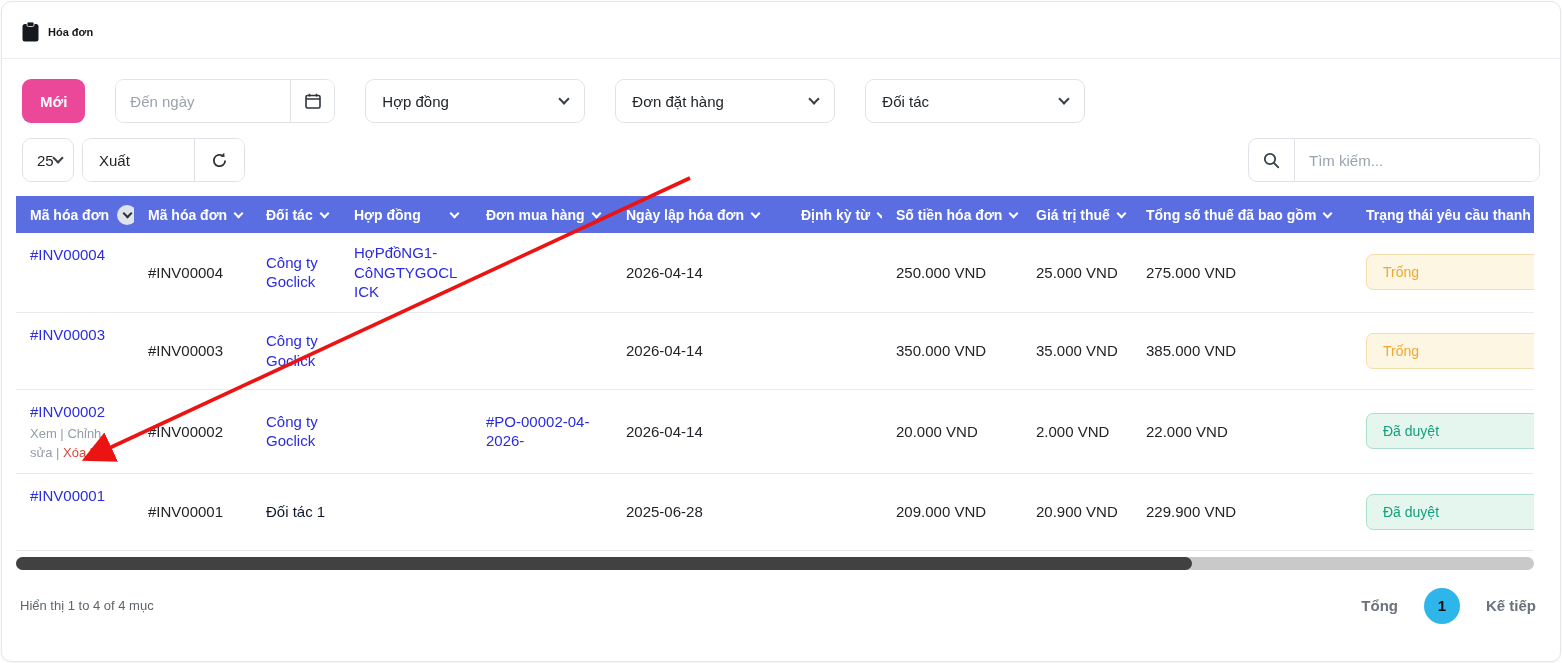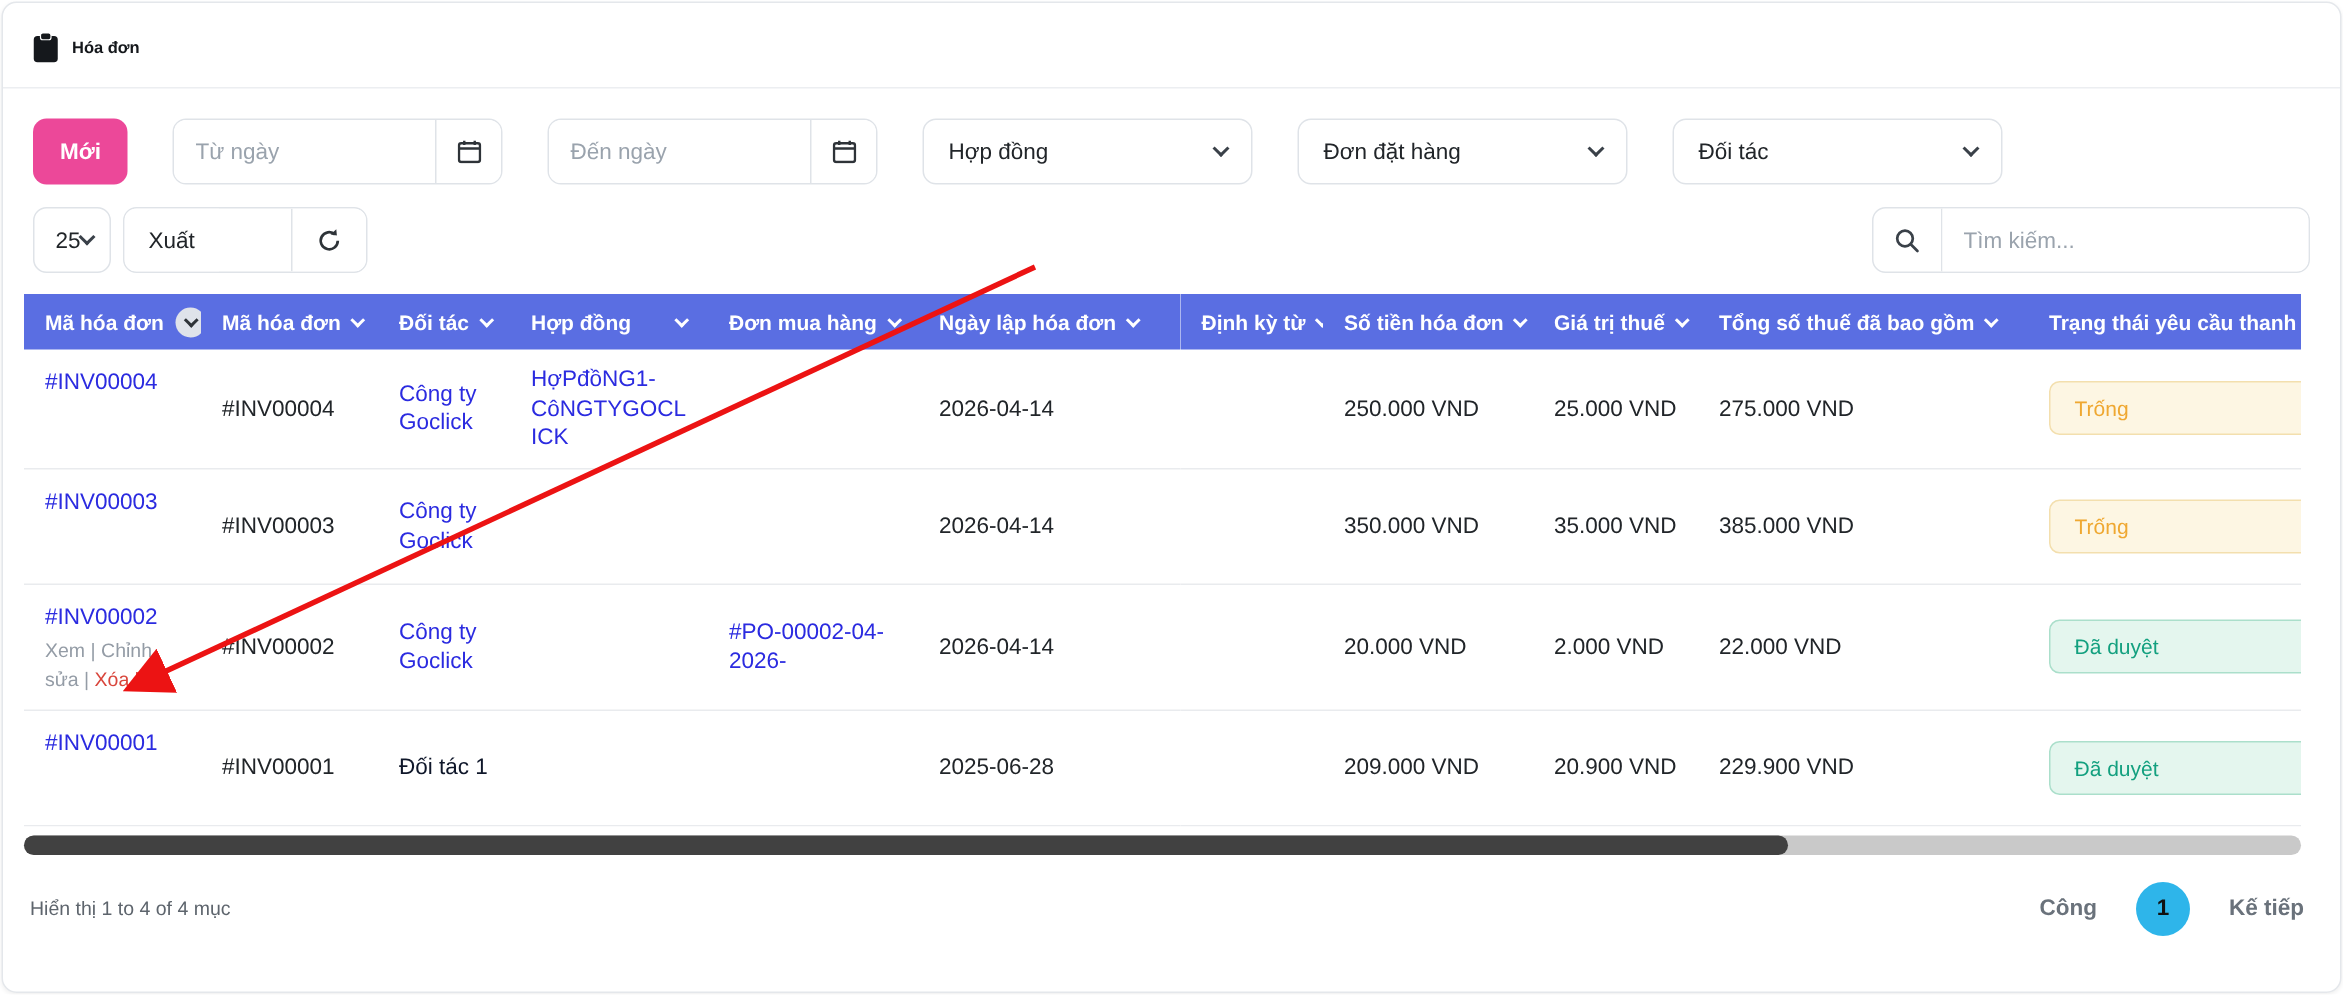--- a/index.html
+++ b/index.html
@@ -83,31 +83,20 @@
         <rect x="0.5" y="2" width="16" height="17.5" rx="2.5" fill="#15181c"></rect>
         <rect x="5" y="0" width="7" height="4.5" rx="1.5" fill="#15181c" stroke="#fff" stroke-width="0.8"></rect>
       </svg>
     </span>
     <span class="title">Hóa đơn</span>
   </div>
 
   <div class="filters">
     <button class="btn-new" style="background:#ec4899">Mới</button>
 
-    <div class="group date-group">
-      <input type="text" placeholder="Từ ngày" style="">
-      <span class="addon">
-        <svg class="icon-svg" width="16" height="16" viewBox="0 0 16 16">
-            <rect x="1" y="2.5" width="14" height="12.5" rx="1.5" fill="none" stroke="#2e3338" stroke-width="1.6"></rect>
-            <line x1="1" y1="6" x2="15" y2="6" stroke="#2e3338" stroke-width="1.6"></line>
-            <line x1="4.5" y1="0.8" x2="4.5" y2="3.6" stroke="#2e3338" stroke-width="1.6"></line>
-            <line x1="11.5" y1="0.8" x2="11.5" y2="3.6" stroke="#2e3338" stroke-width="1.6"></line>
-          </svg>
-      </span>
-    </div>
 
     <div class="group date-group">
       <input type="text" placeholder="Đến ngày" style="">
       <span class="addon">
         <svg class="icon-svg" width="16" height="16" viewBox="0 0 16 16">
             <rect x="1" y="2.5" width="14" height="12.5" rx="1.5" fill="none" stroke="#2e3338" stroke-width="1.6"></rect>
             <line x1="1" y1="6" x2="15" y2="6" stroke="#2e3338" stroke-width="1.6"></line>
             <line x1="4.5" y1="0.8" x2="4.5" y2="3.6" stroke="#2e3338" stroke-width="1.6"></line>
             <line x1="11.5" y1="0.8" x2="11.5" y2="3.6" stroke="#2e3338" stroke-width="1.6"></line>
           </svg>
@@ -315,21 +304,21 @@
     </table>
   </div>
 
   <div class="hscroll">
     <div class="thumb"></div>
   </div>
 
   <div class="card-footer">
     <span class="summary">Hiển thị 1 to 4 of 4 mục</span>
     <div class="pager">
-      <span class="pager-link">Công</span>
+      <span class="pager-link">Tổng</span>
       <span class="page-circle" style="background:#2eb5ea">1</span>
       <span class="pager-link">Kế tiếp</span>
     </div>
   </div>
 
   <svg class="annot" width="1560" height="661" viewBox="0 0 1560 661">
     <defs>
       <marker id="ah" markerWidth="9" markerHeight="9" refX="6.5" refY="4.5" orient="auto">
         <path d="M0 0 L9 4.5 L0 9 z" fill="#ec1313"></path>
       </marker>

